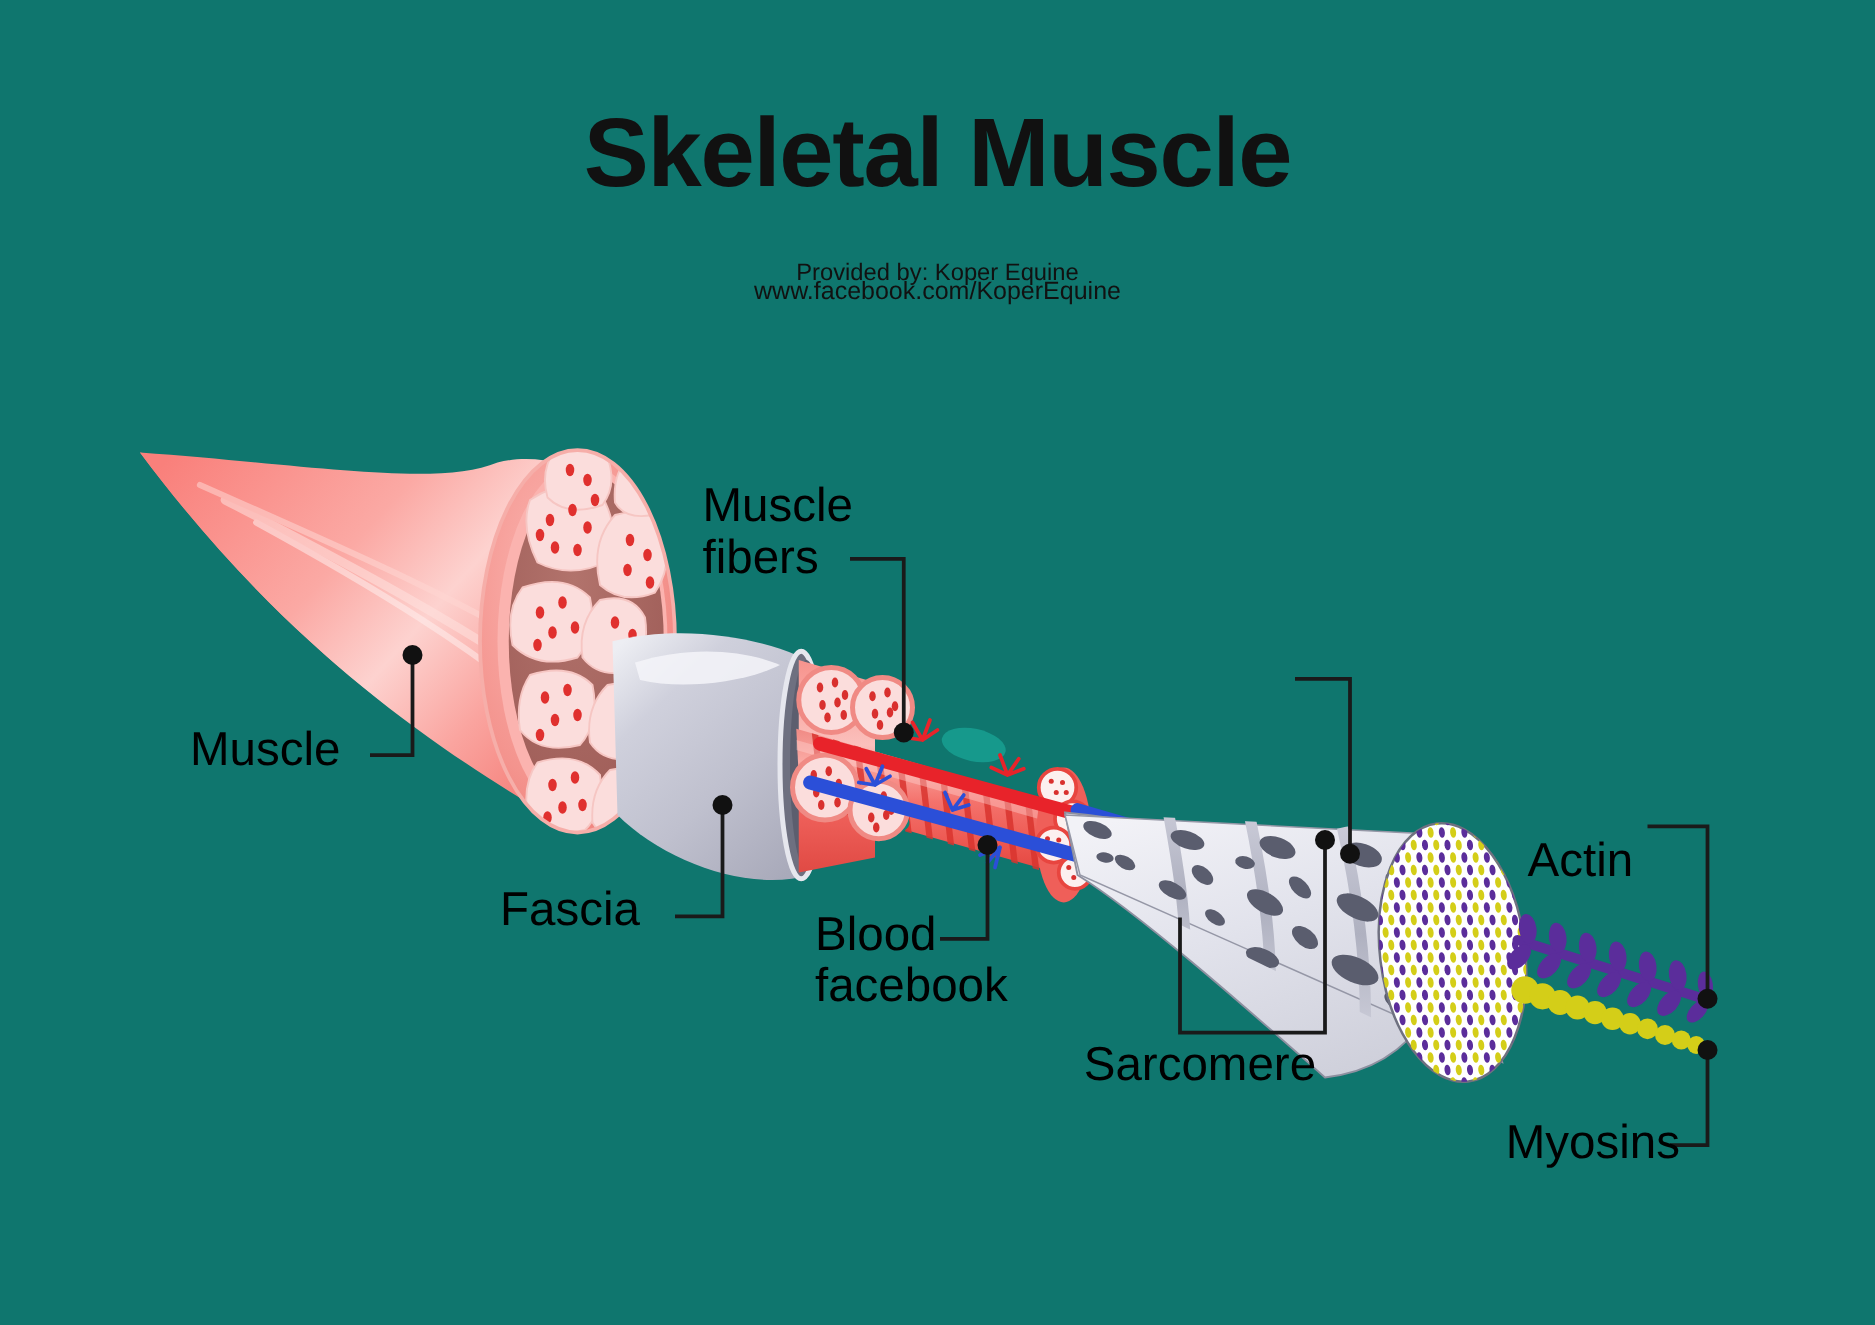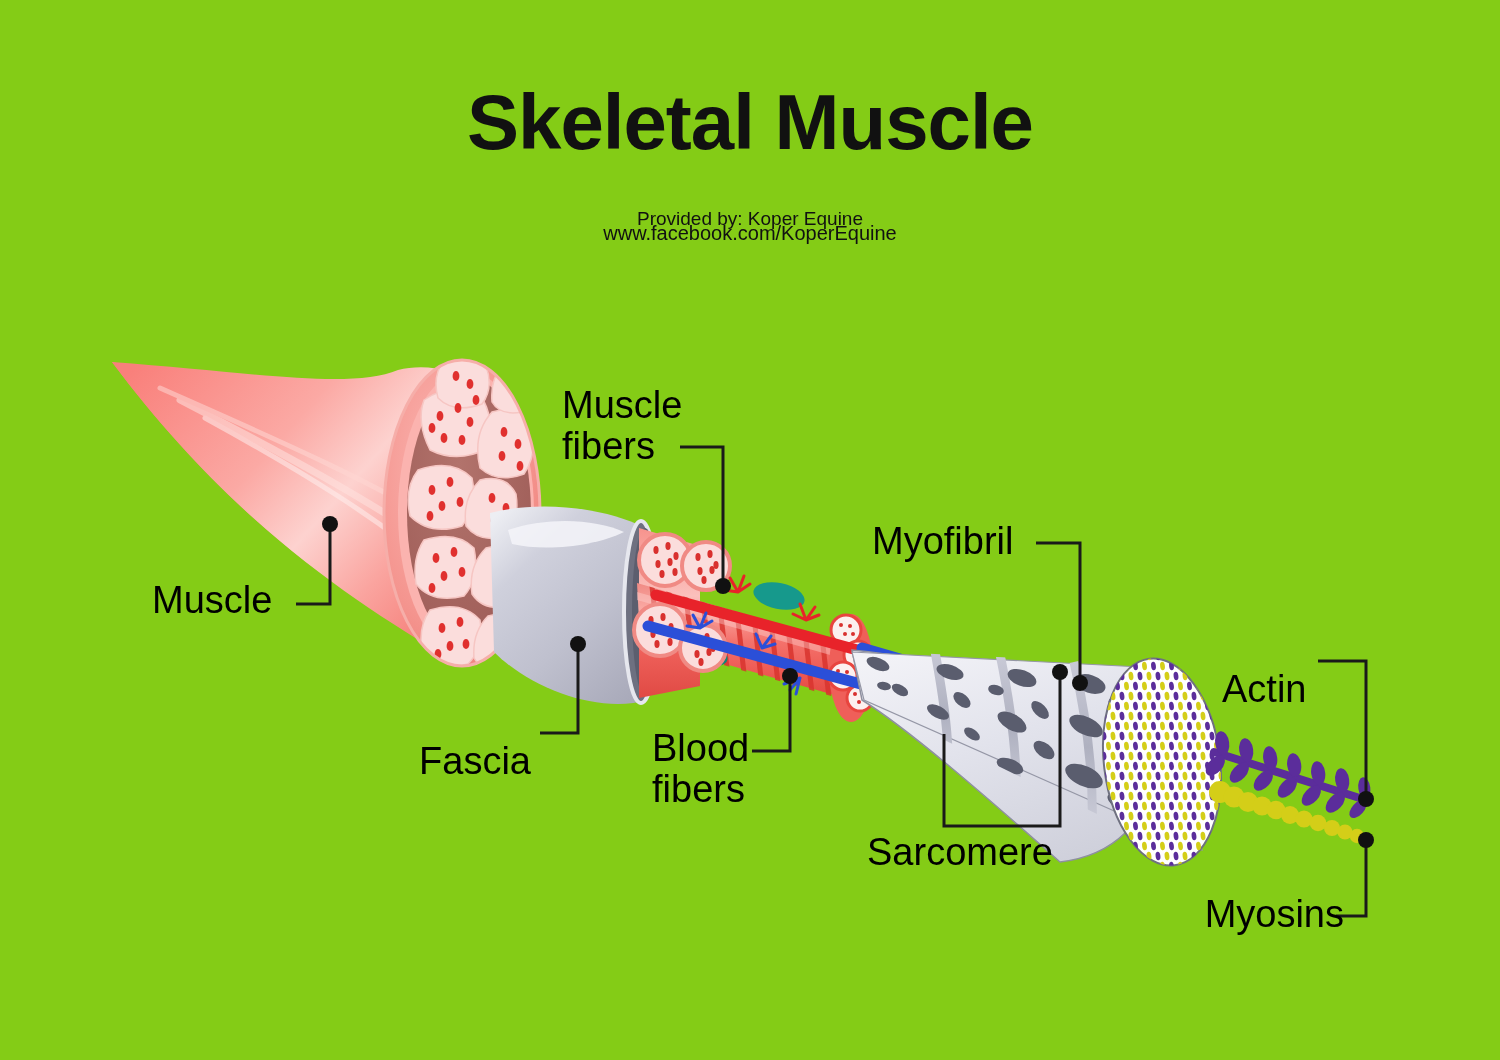--- a/index.html
+++ b/index.html
@@ -1,18 +1,18 @@
 <!DOCTYPE html>
 <html><head>
 <meta charset="utf-8">
 <style>
   html,body{margin:0;padding:0;background:#ffffff;}
   body{width:1500px;height:1060px;overflow:hidden;
        font-family:"Liberation Sans", sans-serif;}
-  #stage{position:relative;width:1500px;height:1060px;background:#84cc16;}
+  #stage{position:relative;width:1500px;height:1060px;background:#0f766e;}
   #art{position:absolute;left:0;top:0;width:1500px;height:1060px;}
   .hdr{position:absolute;left:0;width:1500px;text-align:center;color:#111;}
   #title{top:82px;font-size:78px;font-weight:700;letter-spacing:-1px;line-height:1.05;}
   #sub1{top:188px;font-size:19px;font-weight:400;margin-top:20px;}
   #sub2{top:222px;font-size:20px;font-weight:400;}
   .lbl{position:absolute;color:#000;font-size:38px;line-height:1.08;white-space:pre;}
 </style>
 </head>
 <body>
 
@@ -731,23 +731,22 @@
       <circle cx="1366" cy="799" r="8"></circle>
       <circle cx="1366" cy="840" r="8"></circle>
     </g>
   </svg>
 
   <div class="hdr" id="title">Skeletal Muscle</div>
   <div class="hdr" id="sub1">Provided by: Koper Equine</div>
   <div class="hdr" id="sub2">www.facebook.com/KoperEquine</div>
 
   <div class="lbl" style="left:152px;  top:580px; width:150px; text-align:left;">Muscle</div>
-  <div class="lbl" style="left:400px;  top:741px; width:150px; text-align:center;">Fascia</div>
+  <div class="lbl" style="left:400px;  top:708px; width:150px; text-align:left;">Fascia</div>
   <div class="lbl" style="left:562px;  top:385px; width:220px; text-align:left;">Muscle
 fibers</div>
   <div class="lbl" style="left:652px;  top:728px; width:230px; text-align:left;">Blood
-fibers</div>
-  <div class="lbl" style="left:872px;  top:521px; width:230px; text-align:left;">Myofibril</div>
+facebook</div>
   <div class="lbl" style="left:867px;  top:832px; width:250px; text-align:left;">Sarcomere</div>
   <div class="lbl" style="left:1222px; top:639px; width:160px; text-align:left;margin-top:30px;">Actin</div>
   <div class="lbl" style="left:1144px; top:894px; width:200px; text-align:right;">Myosins</div>
 
 </div>
 
 </body></html>

